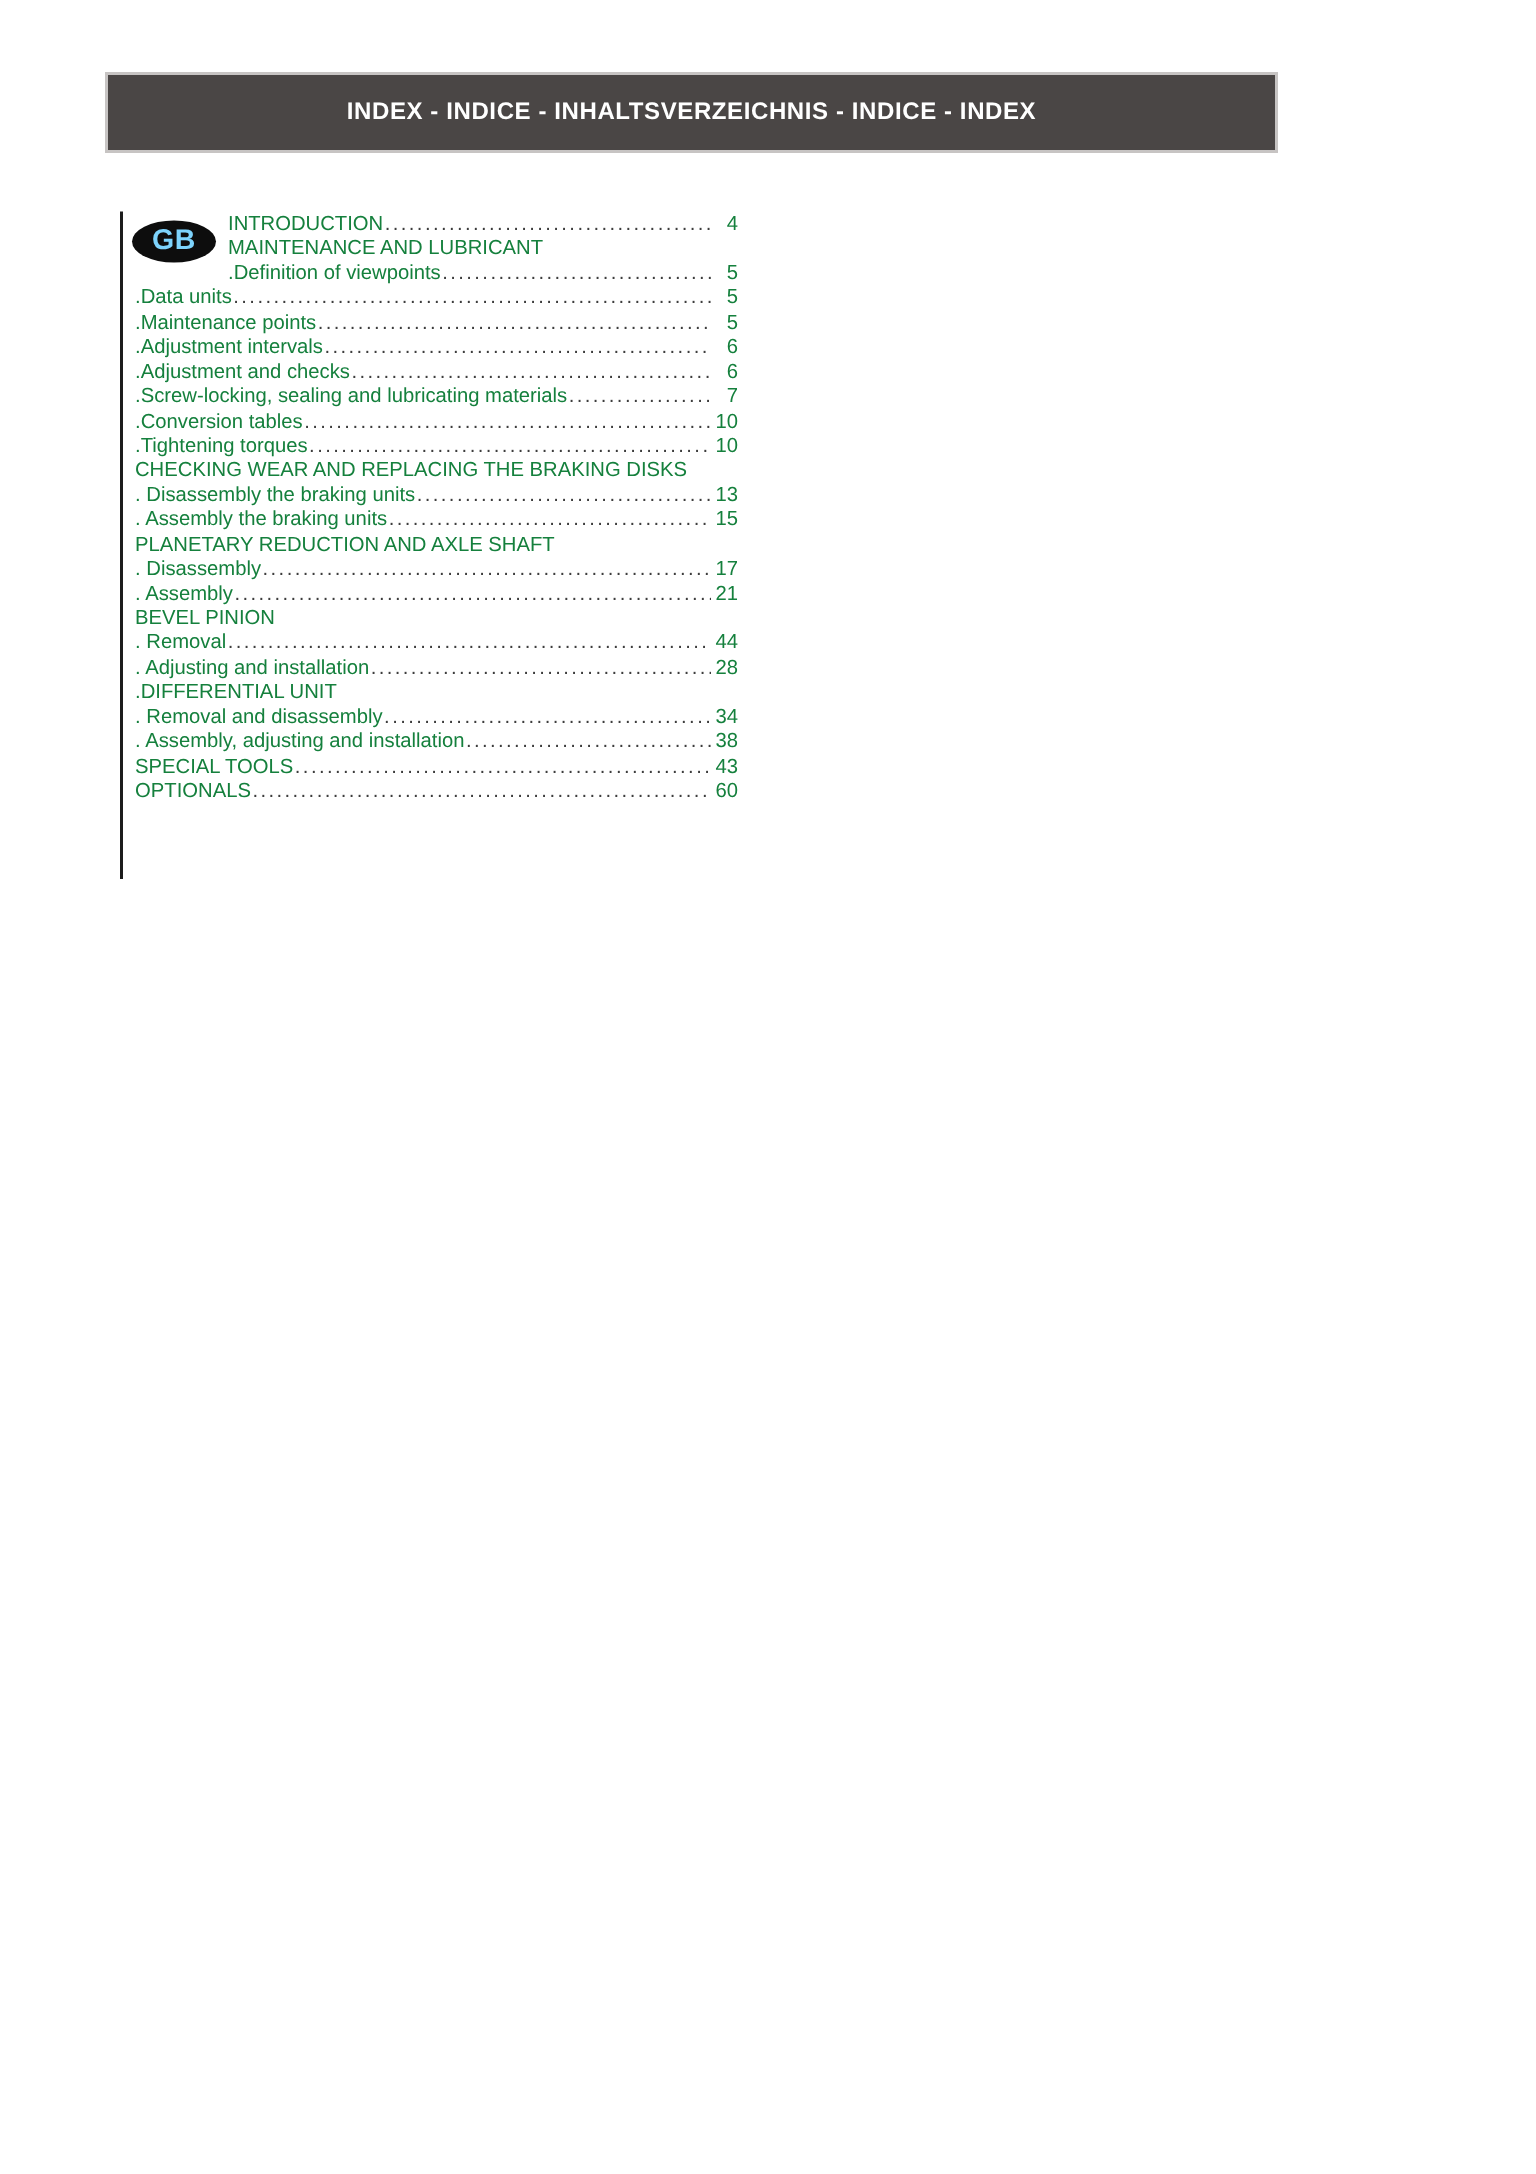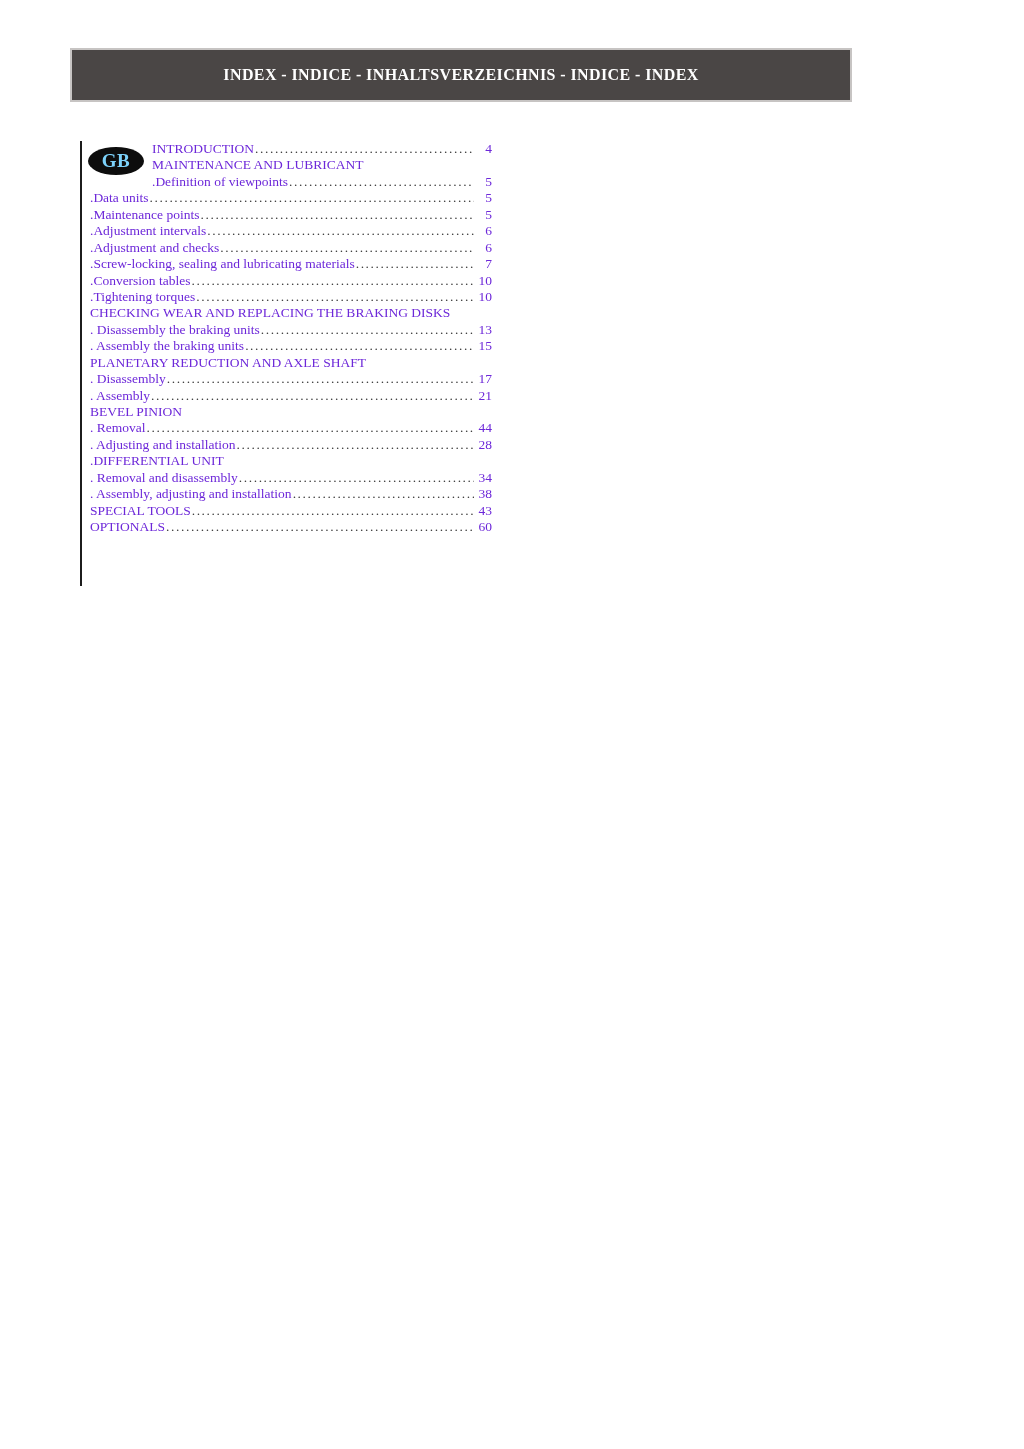--- a/index.html
+++ b/index.html
@@ -3,21 +3,21 @@
 <meta charset="utf-8">
 <style>
   * { margin: 0; padding: 0; box-sizing: border-box; }
   html, body { background: #ffffff; }
   body {
     width: 1024px; height: 1449px;
     position: relative;
     font-family: "Liberation Sans", "DejaVu Sans", sans-serif;
     overflow: hidden;
   }
-  .page { position: absolute; inset: 0; background: #ffffff; font-family: Liberation Serif, serif; }
+  .page { position: absolute; inset: 0; background: #ffffff; }
 
   
   .header-bar {
     position: absolute;
     left: 70px; top: 48px;
     width: 782px; height: 54px;
     background: #4a4645;
     border: 2px solid #c7c4c3;
     display: flex; align-items: center; justify-content: center;
   }
@@ -51,21 +51,21 @@
     font-weight: bold;
     font-size: 19px;
     letter-spacing: 0.5px;
   }
 
   
   .toc {
     position: absolute;
     left: 90px; top: 141px;
     width: 402px;
-    color: #6d28d9;
+    color: #15803d;
     font-size: 13.5px;
   }
   .toc-row {
     display: flex;
     align-items: baseline;
     height: 16.45px;
     line-height: 16.45px;
     white-space: nowrap;
   }
   .toc-row.indent-1 { padding-left: 62px; }

